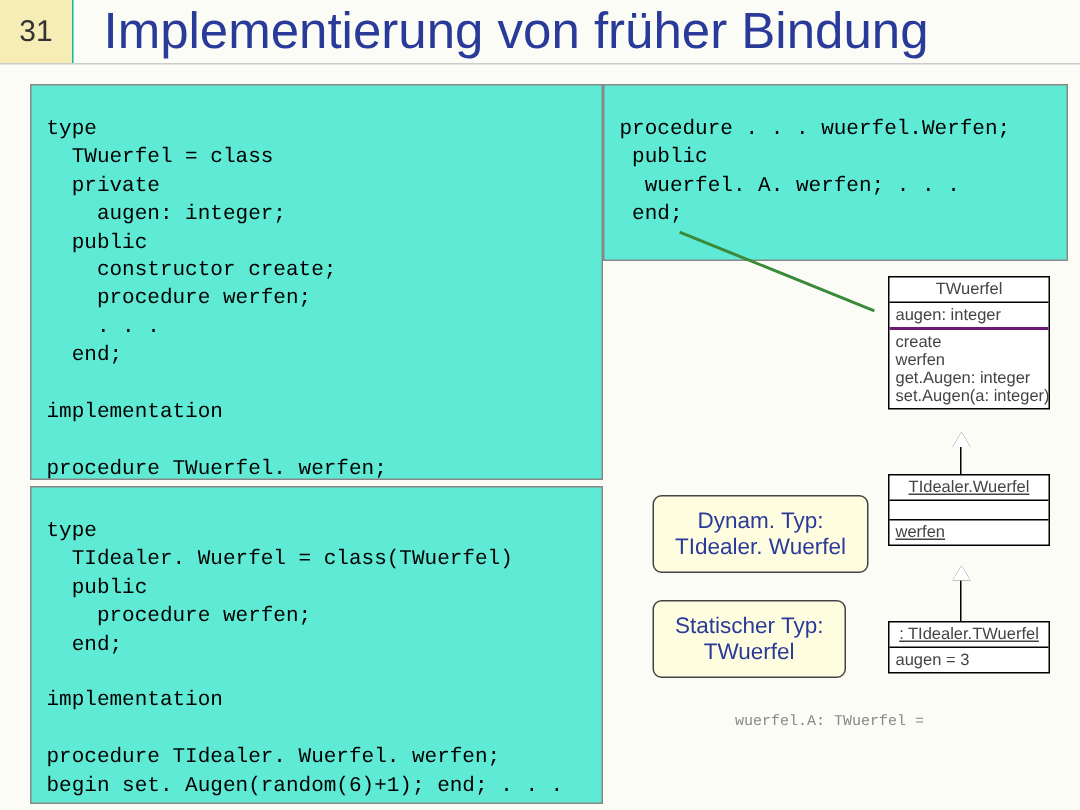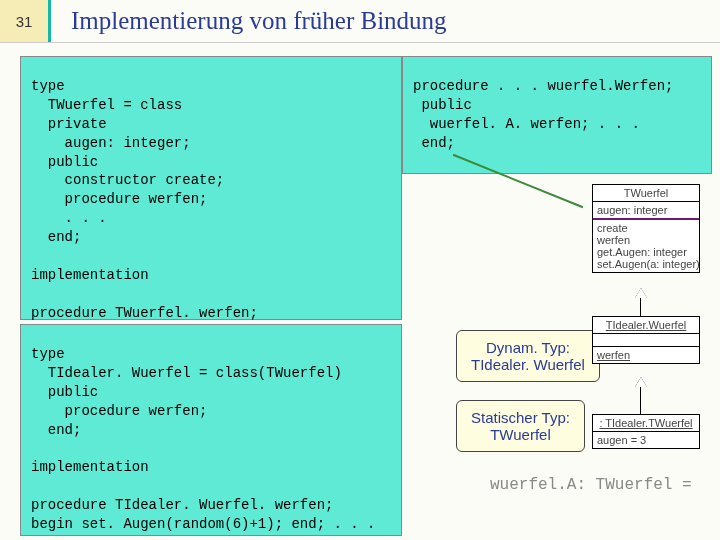--- a/index.html
+++ b/index.html
@@ -15,33 +15,32 @@
   .header {
     display: flex;
     align-items: center;
     height: 42px;
     border-bottom: 1px solid #ccc;
   }
   .slide-num {
     width: 48px;
     height: 100%;
     background: #f5edb5;
-    border-right: 3px solid #14b8a6;
+    border-right: 1px solid #14b8a6;
     display: flex;
     align-items: center;
     justify-content: center;
-    font-size: 15px;
+    font-size: 20px;
     color: #333;
   }
   .title {
     flex: 1;
     padding-left: 20px;
-    font-size: 25px;
+    font-size: 34px;
     color: #2a3a99;
-    font-family: Liberation Serif, serif;
   }
   .codebox {
     position: absolute;
     background: #5eead4;
     border: 1px solid #888;
     padding: 20px 10px;
     font-family: "Courier New", monospace;
     font-size: 14px;
     line-height: 1.35;
     white-space: pre;
@@ -53,21 +52,20 @@
 
   .callout {
     position: absolute;
     background: #fffde0;
     border: 1px solid #444;
     border-radius: 6px;
     padding: 8px 14px;
     font-size: 15px;
     color: #2a3a99;
     text-align: center;
-    margin-left: 21px;
   }
   .callout1 { left: 435px; top: 330px; }
   .callout2 { left: 435px; top: 400px; }
 
   .uml {
     position: absolute;
     background: #fff;
     border: 1px solid #000;
     font-family: Arial, sans-serif;
     font-size: 11px;
@@ -104,21 +102,21 @@
     border-bottom:10px solid #000;
     z-index:-1;
   }
   .tri1 { top: 288px; }
   .tri2 { top: 377px; }
 
   .decl-note {
     position: absolute;
     left: 490px; top: 476px;
     font-family: "Courier New", monospace;
-    font-size: 16px;
+    font-size: 10px;
     color: #888;
   }
   .arrow-green {
     position: absolute;
     border-top: 2px solid #3a8a3a;
     width: 140px;
   }
   .ag1 { left: 448px; top: 180px; transform: rotate(22deg); }
 </style>
 </head>

